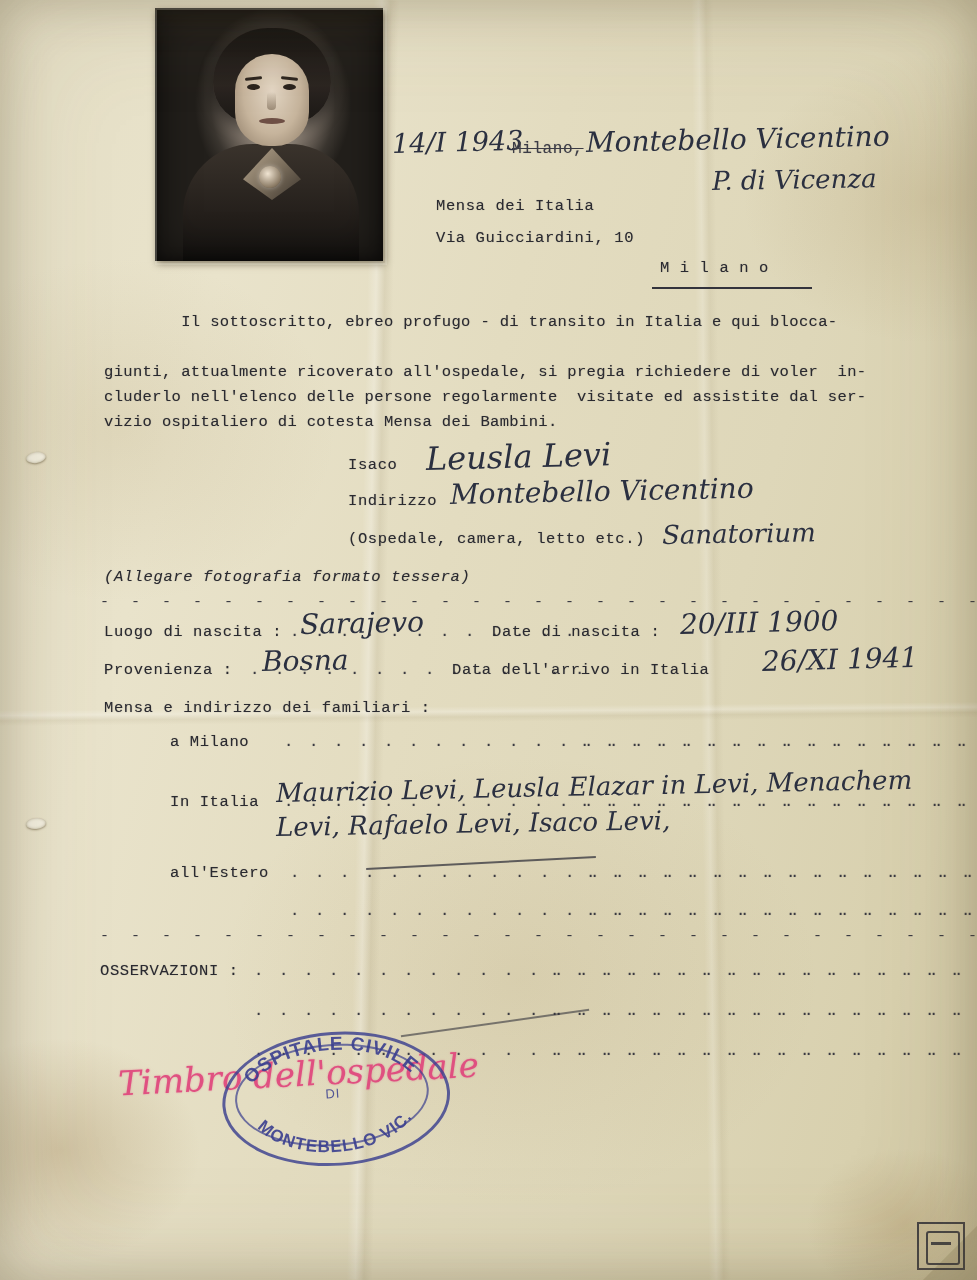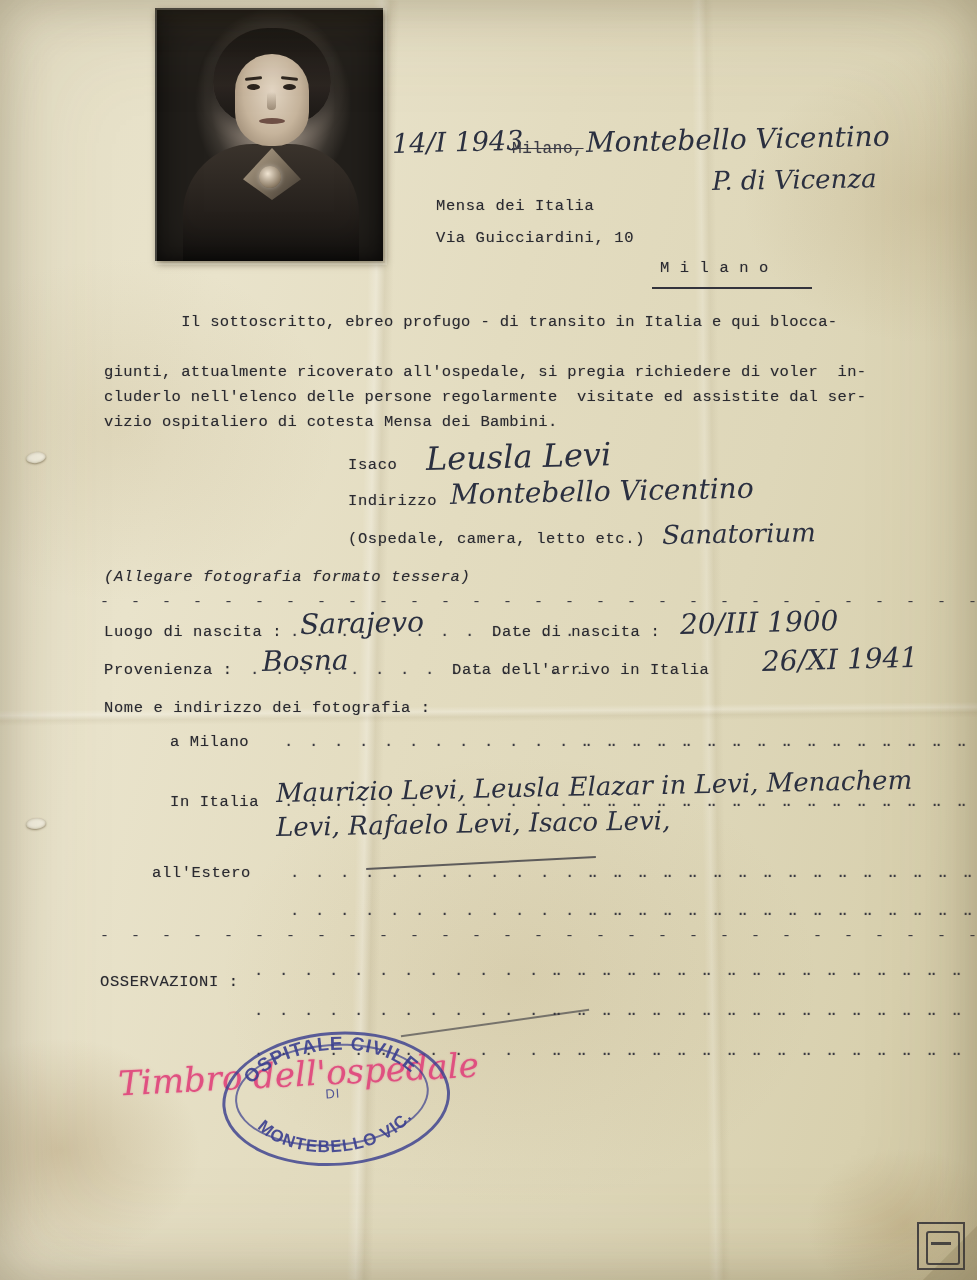--- a/index.html
+++ b/index.html
@@ -308,43 +308,43 @@
   <div class="typed" style="left:492px; top:623px;">Date di nascita :</div>
   <div class="hand" style="left:680px; top:608px; font-size:28px; transform:rotate(-1.4deg);">20/III 1900</div>
 
   <div class="typed" style="left:104px; top:661px;">Provenienza :</div>
   <div class="typed dots" style="left:250px; top:661px;">. . . . . . . . . . . . . .</div>
   <div class="hand" style="left:262px; top:645px; font-size:28px; transform:rotate(-1deg);">Bosna</div>
 
   <div class="typed" style="left:452px; top:661px;">Data dell'arrivo in Italia</div>
   <div class="hand" style="left:762px; top:645px; font-size:28px; transform:rotate(-1.6deg);">26/XI 1941</div>
 
-  <div class="typed" style="left:104px; top:699px;">Nome e indirizzo dei fotografia :</div>
+  <div class="typed" style="left:104px; top:699px;">Mensa e indirizzo dei familiari :</div>
 
   <div class="typed" style="left:170px; top:733px;">a Milano</div>
   <div class="typed dots" style="left:284px; top:733px;">. . . . . . . . . . . . . . . . . . . . . . . . . . . . . .</div>
   <div class="typed dots" style="left:580px; top:733px;">. . . . . . . . . . . . . . . . . . . . . . . . . . . . . .</div>
 
   <div class="typed" style="left:170px; top:793px;">In Italia</div>
   <div class="typed dots" style="left:284px; top:793px;">. . . . . . . . . . . . . . . . . . . . . . . . . . . . . .</div>
   <div class="typed dots" style="left:580px; top:793px;">. . . . . . . . . . . . . . . . . . . . . . . . . . . . . .</div>
   <div class="hand" style="left:276px; top:778px; font-size:26px; transform:rotate(-1.2deg);">Maurizio Levi, Leusla Elazar in Levi, Menachem</div>
   <div class="hand" style="left:276px; top:812px; font-size:26px; transform:rotate(-1deg);">Levi, Rafaelo Levi, Isaco Levi,</div>
 
-  <div class="typed" style="left:152px; top:864px;">all'Estero</div>
+  <div class="typed" style="left:170px; top:864px;">all'Estero</div>
   <div class="typed dots" style="left:290px; top:864px;">. . . . . . . . . . . . . . . . . . . . . . . . . . . . . .</div>
   <div class="typed dots" style="left:586px; top:864px;">. . . . . . . . . . . . . . . . . . . . . . . . . . . . . .</div>
   <div class="underline" style="left:366px; top:862px; width:230px; transform:rotate(-3deg); opacity:.75;"></div>
 
   <div class="typed dots" style="left:290px; top:902px;">. . . . . . . . . . . . . . . . . . . . . . . . . . . . . .</div>
   <div class="typed dots" style="left:586px; top:902px;">. . . . . . . . . . . . . . . . . . . . . . . . . . . . . .</div>
 
   <div class="dashline" style="left:100px; top:928px;">- - - - - - - - - - - - - - - - - - - - - - - - - - - - - - - - - - - - - - - - - - - -</div>
 
-  <div class="typed" style="left:100px; top:962px;margin-top:11px;">OSSERVAZIONI :</div>
+  <div class="typed" style="left:100px; top:962px;">OSSERVAZIONI :</div>
   <div class="typed dots" style="left:254px; top:962px;">. . . . . . . . . . . . . . . . . . . . . . . . . . . . . .</div>
   <div class="typed dots" style="left:550px; top:962px;">. . . . . . . . . . . . . . . . . . . . . . . . . . . . . .</div>
   <div class="typed dots" style="left:254px; top:1002px;">. . . . . . . . . . . . . . . . . . . . . . . . . . . . . .</div>
   <div class="typed dots" style="left:550px; top:1002px;">. . . . . . . . . . . . . . . . . . . . . . . . . . . . . .</div>
   <div class="typed dots" style="left:254px; top:1042px;">. . . . . . . . . . . . . . . . . . . . . . . . . . . . . .</div>
   <div class="typed dots" style="left:550px; top:1042px;">. . . . . . . . . . . . . . . . . . . . . . . . . . . . . .</div>
   <div class="underline" style="left:400px; top:1022px; width:190px; transform:rotate(-8deg); opacity:.6;"></div>
 
   <div class="red-note" style="left:118px; top:1054px; font-size:34px; transform:rotate(-3deg);">Timbro dell'ospedale</div>
 

